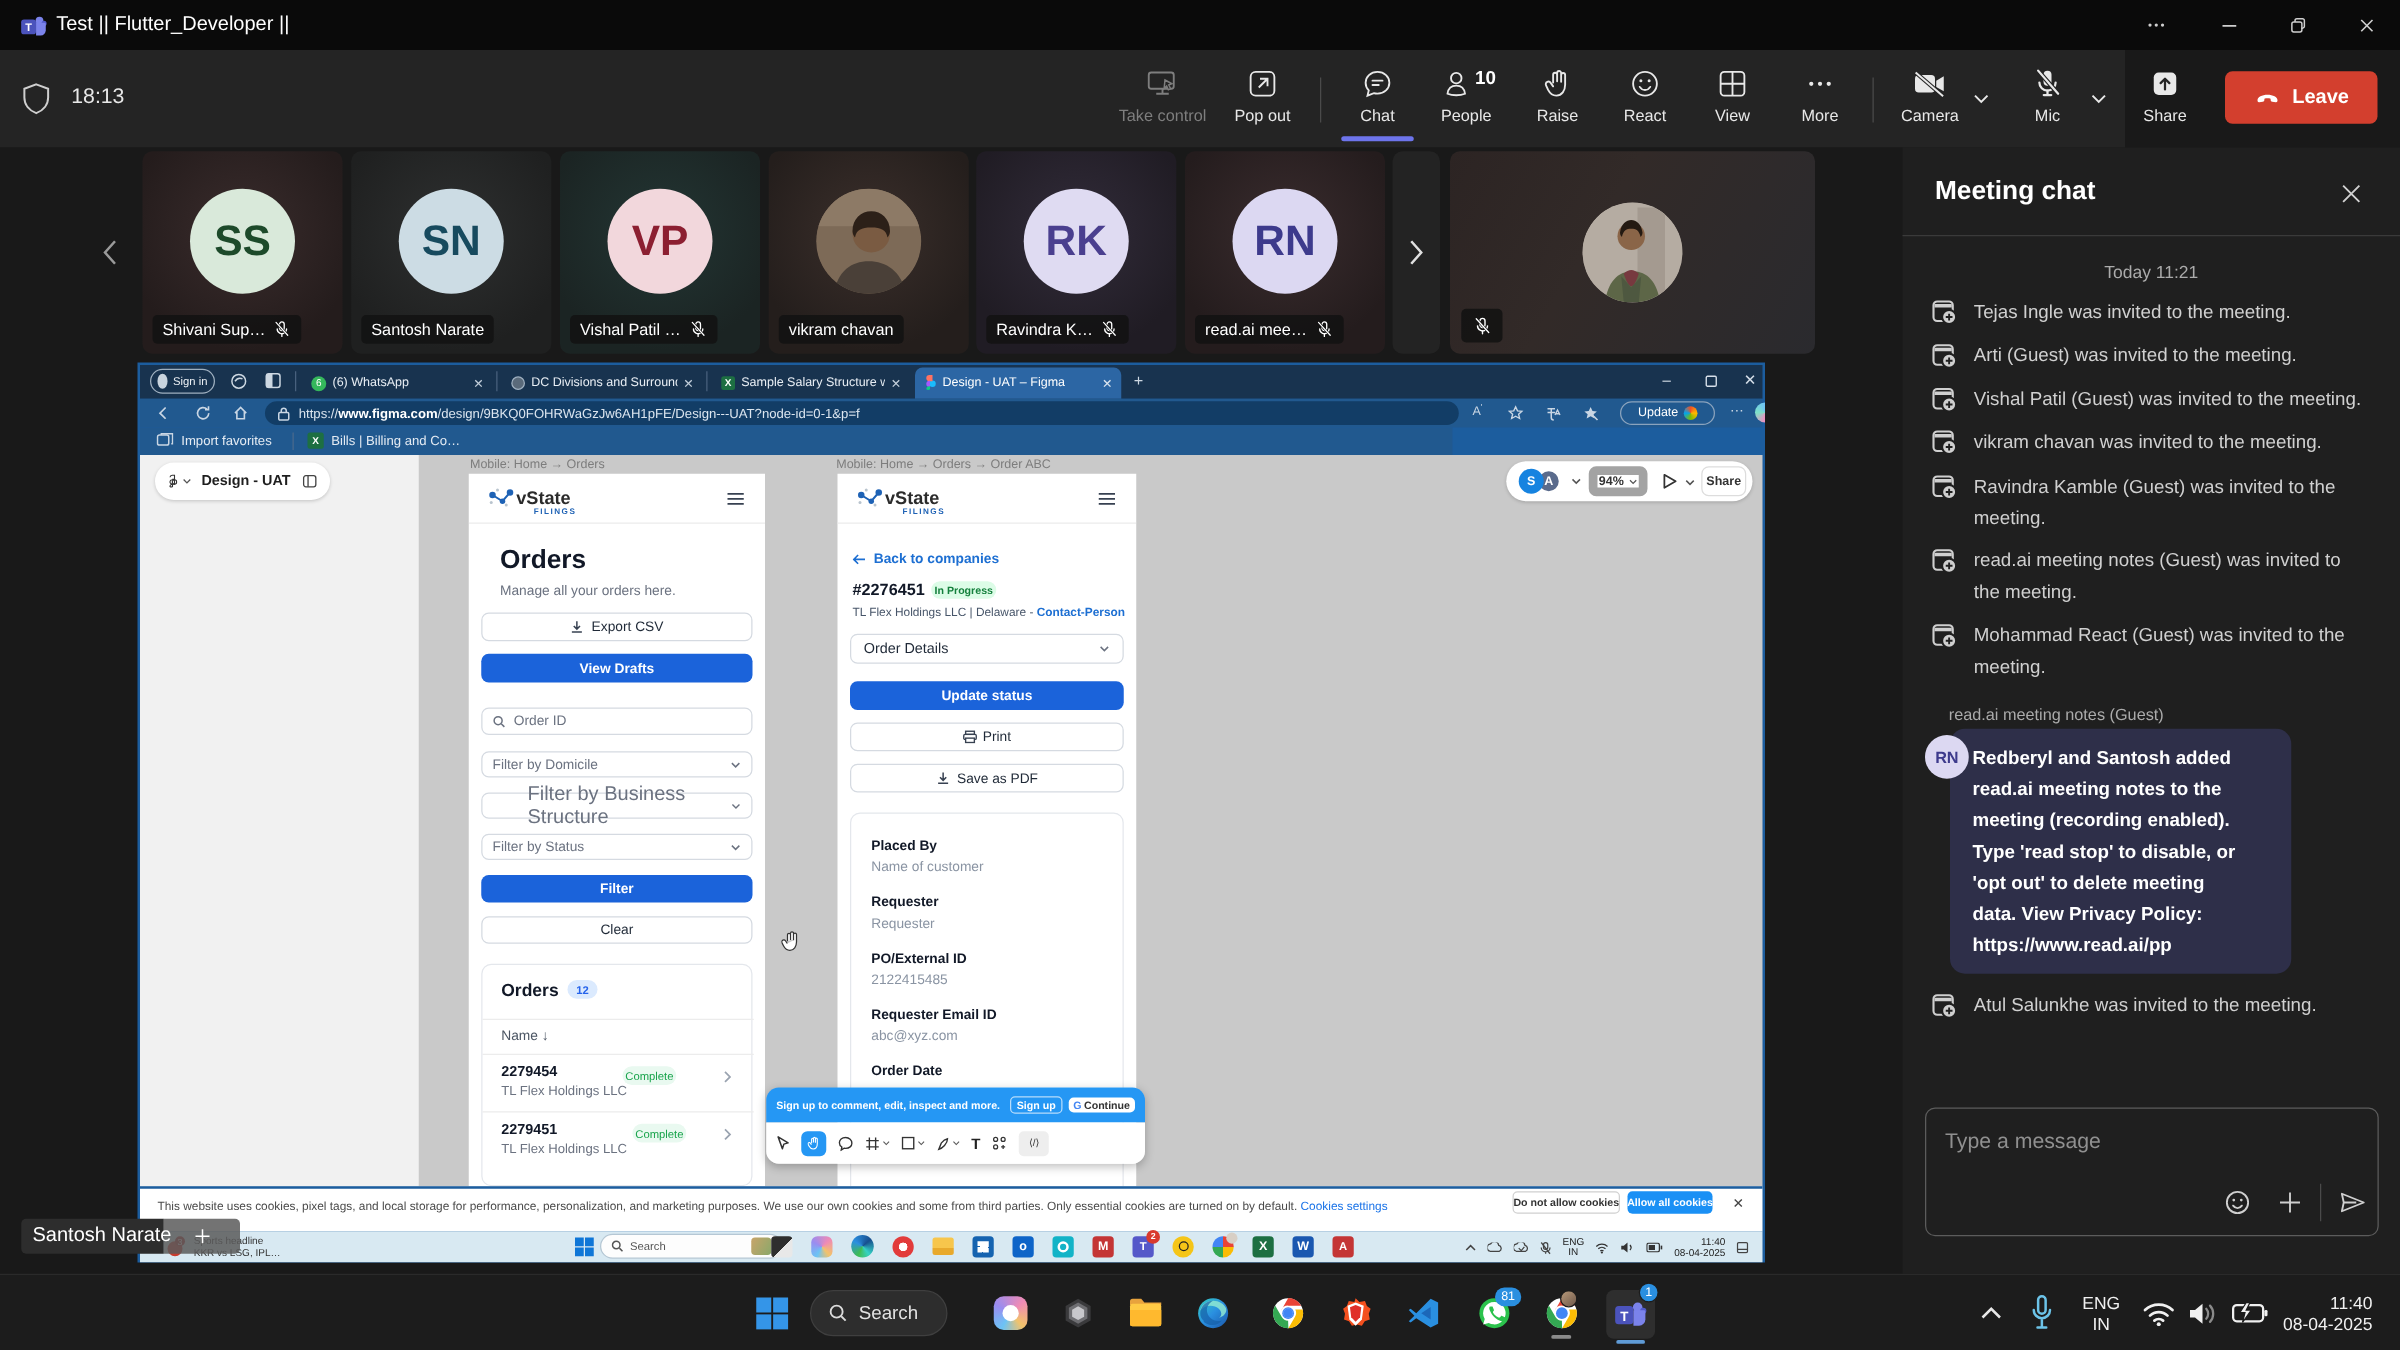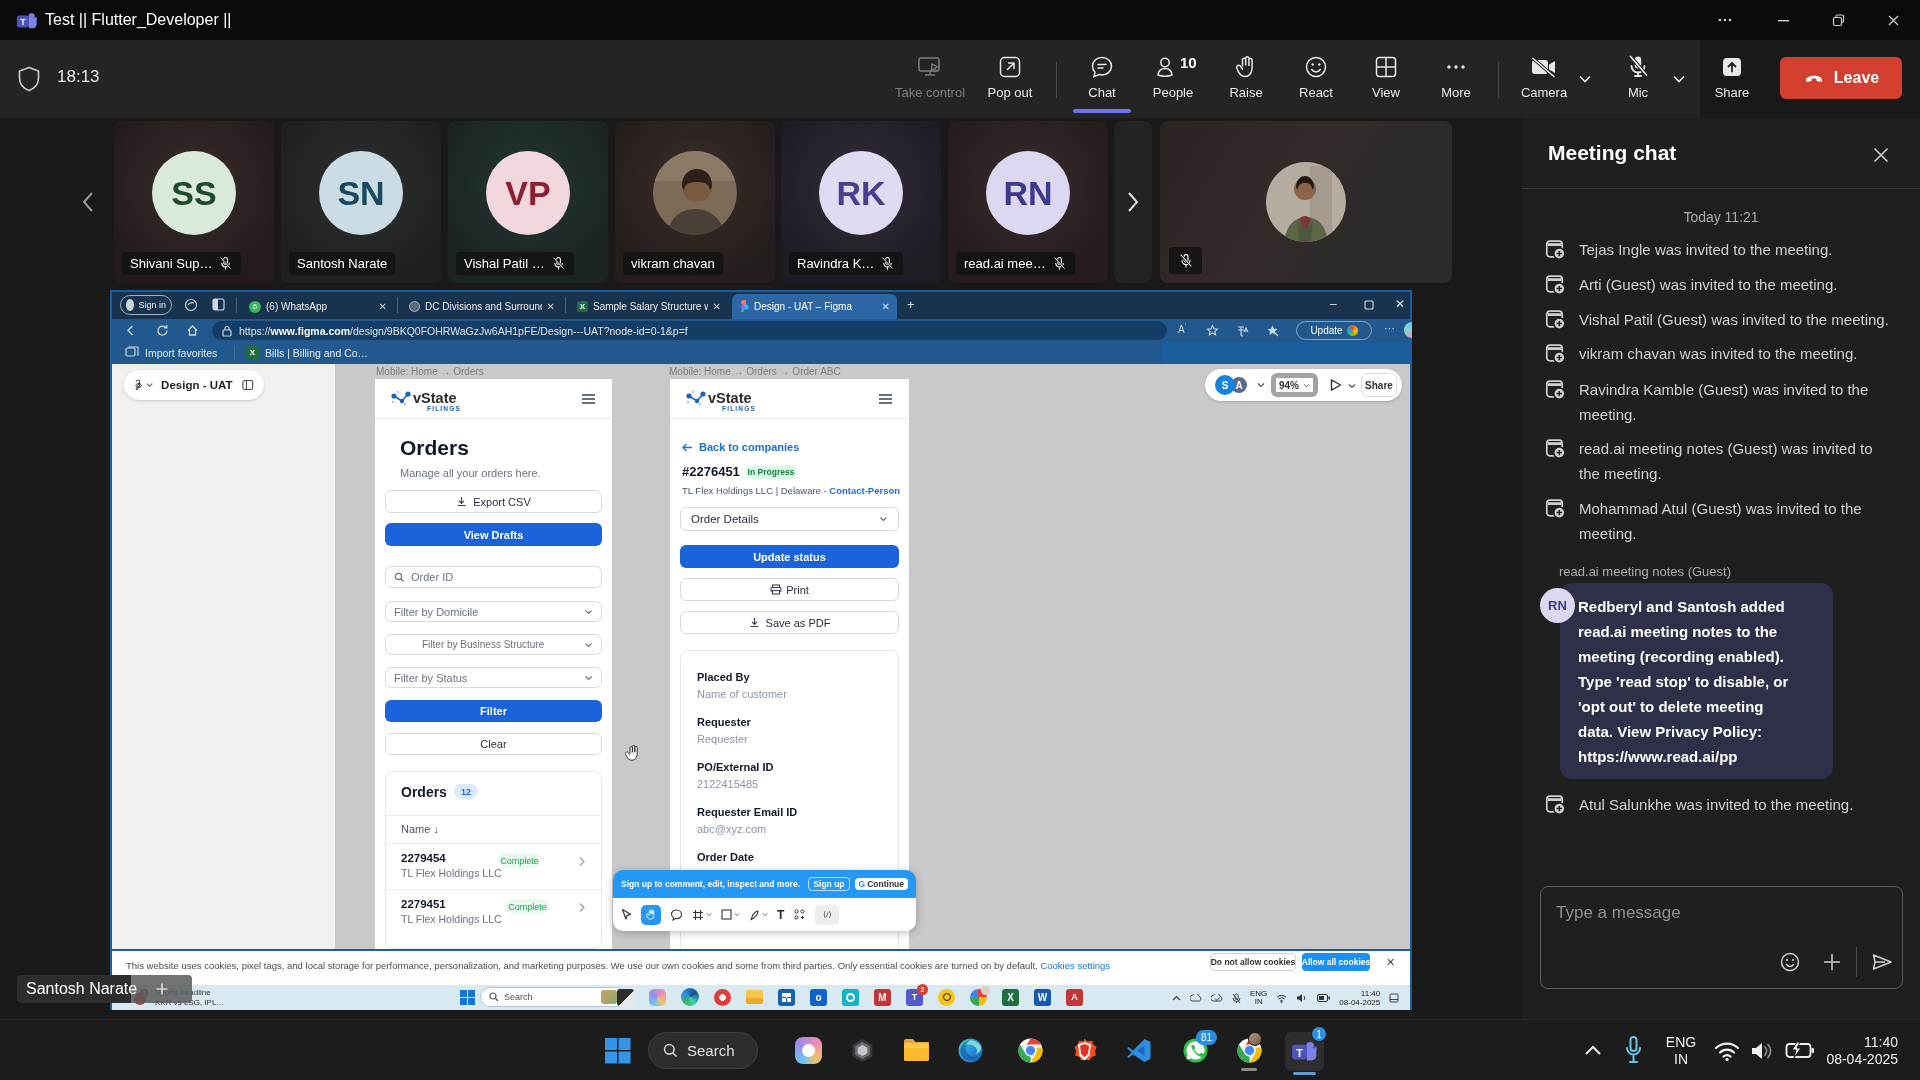--- a/index.html
+++ b/index.html
@@ -395,21 +395,21 @@
               <path d="M5 1v10" stroke="#444" stroke-width="1.2"></path>
             </svg>
       </div>
 
       <div class="abs" style="left:1093px;top:5px;width:197px;height:32px;background:#fff;border-radius:16px;box-shadow:0 1px 3px rgba(0,0,0,.18);">
         <div class="abs" style="left:10px;top:6px;width:20px;height:20px;border-radius:50%;background:#1683e0;color:#fff;font-size:10px;font-weight:bold;display:flex;align-items:center;justify-content:center;z-index:2;">S</div>
         <div class="abs" style="left:24px;top:6px;width:20px;height:20px;border-radius:50%;background:#5a6b8c;border:2px solid #fff;color:#fff;font-size:10px;font-weight:bold;display:flex;align-items:center;justify-content:center;">A</div>
         <svg class="abs" style="left:52px;top:13px;" width="8" height="6" viewBox="0 0 8 6">
               <path d="M1 1.5l3 3 3-3" fill="none" stroke="#555" stroke-width="1.2"></path>
             </svg>
-        <div class="abs" style="left:66px;top:4px;width:47px;height:24px;border:5px solid #a3a3a3;border-radius:6px;display:flex;align-items:center;justify-content:center;gap:4px;">
+        <div class="abs" style="left:66px;top:4px;width:47px;height:24px;border:7px solid #a3a3a3;border-radius:6px;display:flex;align-items:center;justify-content:center;gap:4px;">
           <span style="font-size:10px;color:#333;font-weight:bold;">94%</span>
           <svg width="7" height="5" viewBox="0 0 8 6">
                 <path d="M1 1.5l3 3 3-3" fill="none" stroke="#555" stroke-width="1.2"></path>
               </svg>
         </div>
         <svg class="abs" style="left:124px;top:9px;" width="13" height="14" viewBox="0 0 13 14">
               <path d="M2.5 1.8l9 5.2-9 5.2z" fill="none" stroke="#333" stroke-width="1.4" stroke-linejoin="round"></path>
             </svg>
         <svg class="abs" style="left:143px;top:14px;" width="8" height="6" viewBox="0 0 8 6">
               <path d="M1 1.5l3 3 3-3" fill="none" stroke="#555" stroke-width="1.2"></path>
@@ -454,21 +454,21 @@
               </svg>
           <span style="font-size:11px;color:#6b7280;">Order ID</span>
         </div>
         <div class="abs" style="left:10px;top:222px;width:217px;height:21px;border:1px solid #d5dae1;border-radius:6px;display:flex;align-items:center;padding:0 8px;">
           <span style="font-size:11px;color:#6b7280;">Filter by Domicile</span>
           <svg style="margin-left:auto;" width="9" height="6" viewBox="0 0 8 6">
                 <path d="M1 1.5l3 3 3-3" fill="none" stroke="#6b7280" stroke-width="1.2"></path>
               </svg>
         </div>
         <div class="abs" style="left:10px;top:255px;width:217px;height:21px;border:1px solid #d5dae1;border-radius:6px;display:flex;align-items:center;padding:0 8px;">
-          <span style="font-size:10px;color:#6b7280;padding-left:28px;">Filter by Business Structure</span>
+          <span style="font-size:16px;color:#6b7280;padding-left:28px;">Filter by Business Structure</span>
           <svg style="margin-left:auto;" width="9" height="6" viewBox="0 0 8 6">
                 <path d="M1 1.5l3 3 3-3" fill="none" stroke="#6b7280" stroke-width="1.2"></path>
               </svg>
         </div>
         <div class="abs" style="left:10px;top:288px;width:217px;height:21px;border:1px solid #d5dae1;border-radius:6px;display:flex;align-items:center;padding:0 8px;">
           <span style="font-size:11px;color:#6b7280;">Filter by Status</span>
           <svg style="margin-left:auto;" width="9" height="6" viewBox="0 0 8 6">
                 <path d="M1 1.5l3 3 3-3" fill="none" stroke="#6b7280" stroke-width="1.2"></path>
               </svg>
         </div>
@@ -784,21 +784,21 @@
       </div>
     <div class="evtext" style="top:318px;">read.ai meeting notes (Guest) was invited to the meeting.</div>
     <div class="evicon" style="top:379px;">
         <svg width="22" height="22" viewBox="0 0 22 22">
           <rect x="2.8" y="3.2" width="15.4" height="15.6" rx="3" fill="none" stroke="#cfcfcf" stroke-width="1.7"></rect>
           <rect x="3.6" y="5.2" width="13.8" height="2.8" fill="#cfcfcf"></rect>
           <circle cx="15.3" cy="15.6" r="5.6" fill="#cfcfcf" stroke="#1f1f1f" stroke-width="1.6"></circle>
           <path d="M15.3 12.9v5.4M12.6 15.6h5.4" stroke="#1f1f1f" stroke-width="1.5"></path>
         </svg>
       </div>
-    <div class="evtext" style="top:378px;">Mohammad Atul (Guest) was invited to the meeting.</div>
+    <div class="evtext" style="top:378px;">Mohammad React (Guest) was invited to the meeting.</div>
     <div class="abs" style="left:37px;top:446px;font-size:13px;color:#ababab;">read.ai meeting notes (Guest)</div>
     <div class="abs" style="left:38px;top:465px;width:273px;height:196px;background:#2e2f49;border-radius:12px;padding:11px 14px 11px 18px;color:#fff;font-size:15px;font-weight:bold;line-height:25px;">Redberyl and Santosh added<br>read.ai meeting notes to the<br>meeting (recording enabled).<br>Type 'read stop' to disable, or<br>'opt out' to delete meeting<br>data. View Privacy Policy:<br>https://www.read.ai/pp</div>
     <div class="avatar" style="left:18px;top:470px;width:35px;height:35px;background:#dcd8f2;color:#3d3a8c;font-size:13px;">RN</div>
     <div class="evicon" style="top:675px;">
         <svg width="22" height="22" viewBox="0 0 22 22">
           <rect x="2.8" y="3.2" width="15.4" height="15.6" rx="3" fill="none" stroke="#cfcfcf" stroke-width="1.7"></rect>
           <rect x="3.6" y="5.2" width="13.8" height="2.8" fill="#cfcfcf"></rect>
           <circle cx="15.3" cy="15.6" r="5.6" fill="#cfcfcf" stroke="#1f1f1f" stroke-width="1.6"></circle>
           <path d="M15.3 12.9v5.4M12.6 15.6h5.4" stroke="#1f1f1f" stroke-width="1.5"></path>
         </svg>

